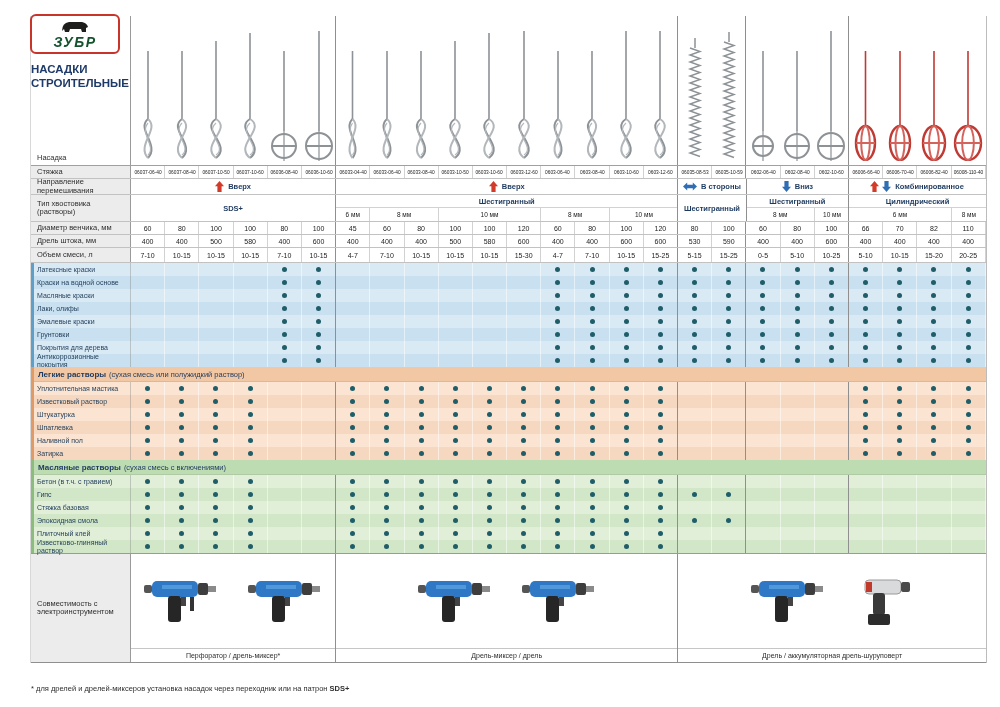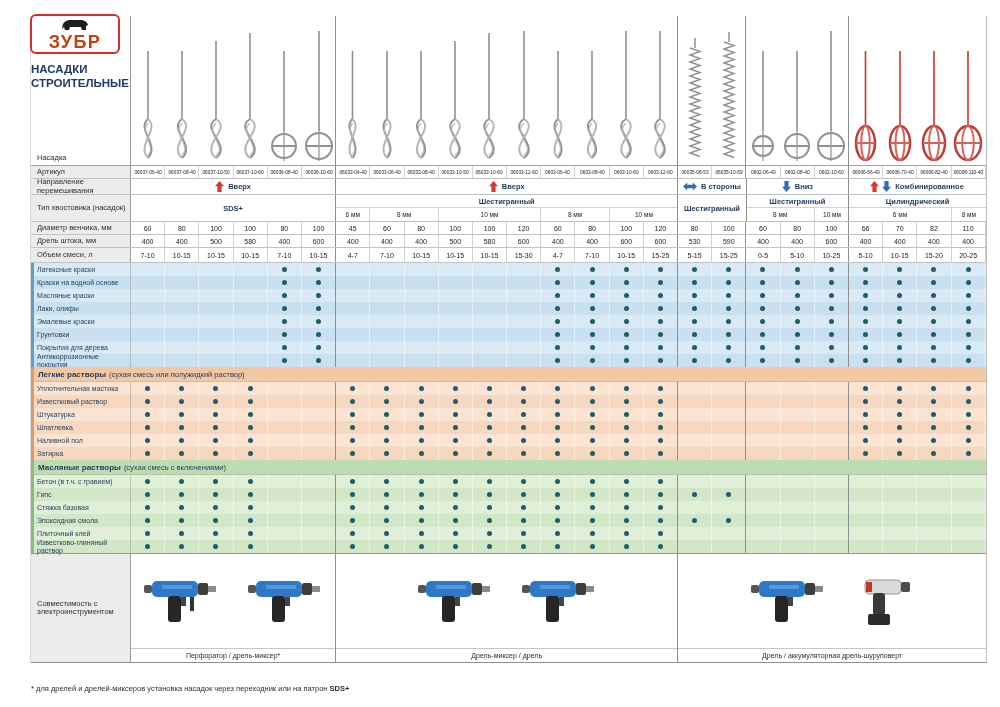--- a/index.html
+++ b/index.html
@@ -33,21 +33,21 @@
 .srow{height:13px;border-bottom:none;}
 .srow .lab{font-size:7px;color:#1f3c59;border-right:1px solid rgba(120,120,120,0.35);}
 .dot{width:5px;height:5px;border-radius:50%;}
 .trow.compat{border-top:1px solid #9a9a9a;border-bottom:1px solid #8f8f8f;}
 .zone{flex:none;position:relative;background:#fff;}
 .zone.gb{border-right:1px solid #8f8f8f;}
 .tools{height:96px;display:flex;align-items:center;justify-content:center;gap:30px;}
 .toolimg{display:flex;}
 .cap{position:absolute;left:0;right:0;bottom:0;height:14px;border-top:1px solid #c6c6c6;display:flex;align-items:center;justify-content:center;font-size:7px;color:#2e2e2e;background:#fff;}
 .logo{position:absolute;left:30px;top:14px;width:90px;height:40px;border:2px solid #c9342a;border-radius:6px;background:#fff;display:flex;flex-direction:column;align-items:center;justify-content:center;z-index:5;}
-.logo-text{color:#c2410c;font-weight:bold;font-size:18px;letter-spacing:1.5px;line-height:1;}
+.logo-text{color:#14532d;font-weight:bold;font-style:italic;font-size:14px;letter-spacing:1.5px;line-height:1;}
 .title{position:absolute;left:31px;top:62px;font-size:11.5px;font-weight:bold;color:#1e3a68;line-height:1.25;z-index:5;}
 .footnote{position:absolute;left:31px;top:684px;font-size:7.5px;color:#2e2e2e;}
 </style>
 </head>
 <body>
 
 <div id="tbl" class="tbl">
     <div class="trow products" style="height: 150px;">
       <div class="lab lab-white lab-bottom">
         <span class="labtxt">Насадка</span>
@@ -244,21 +244,21 @@
         <svg width="30" height="110" viewBox="0 0 30 110">
           <line x1="15" y1="0" x2="15" y2="74" stroke="#c03a34" stroke-width="1.6"></line>
           <ellipse cx="15" cy="92" rx="13" ry="17" fill="none" stroke="#c03a34" stroke-width="2.4"></ellipse>
           <ellipse cx="15" cy="92" rx="5.8500000000000005" ry="17" fill="none" stroke="#d4635c" stroke-width="2"></ellipse>
           <line x1="2" y1="92" x2="28" y2="92" stroke="#d4635c" stroke-width="2"></line>
         </svg>
       </div>
     </div>
     <div class="trow" style="height: 13px;">
       <div class="lab">
-        <span class="labtxt">Артикул</span>
+        <span class="labtxt">Стяжка</span>
       </div>
       <div class="cell art" style="width: 34.2px;">
         <span class="arttxt">06037-06-40</span>
       </div>
       <div class="cell art" style="width: 34.2px;">
         <span class="arttxt">06037-08-40</span>
       </div>
       <div class="cell art" style="width: 34.2px;">
         <span class="arttxt">06037-10-50</span>
       </div>
@@ -362,21 +362,21 @@
           <path d="M4.5 0 L9 5.2 H6.6 V11 H2.4 V5.2 H0 Z" fill="#d23b2a"></path>
         </svg>
         <svg width="9" height="11" viewBox="0 0 9 11">
           <path d="M4.5 11 L0 5.8 H2.4 V0 H6.6 V5.8 H9 Z" fill="#2f6eb5"></path>
         </svg>
         <span class="dirtxt">Комбинированное</span>
       </div>
     </div>
     <div class="trow shankblock" style="height: 27px;">
       <div class="lab">
-        <span class="labtxt">Тип хвостовика (насадок)</span>
+        <span class="labtxt">Тип хвостовика (растворы)</span>
       </div>
       <div class="gwrap gb" style="width: 205.2px;">
         <div class="shankfull">
           <span>SDS+</span>
         </div>
       </div>
       <div class="gwrap gb" style="width: 342px;">
         <div class="shanklab">
           <span>Шестигранный</span>
         </div>

